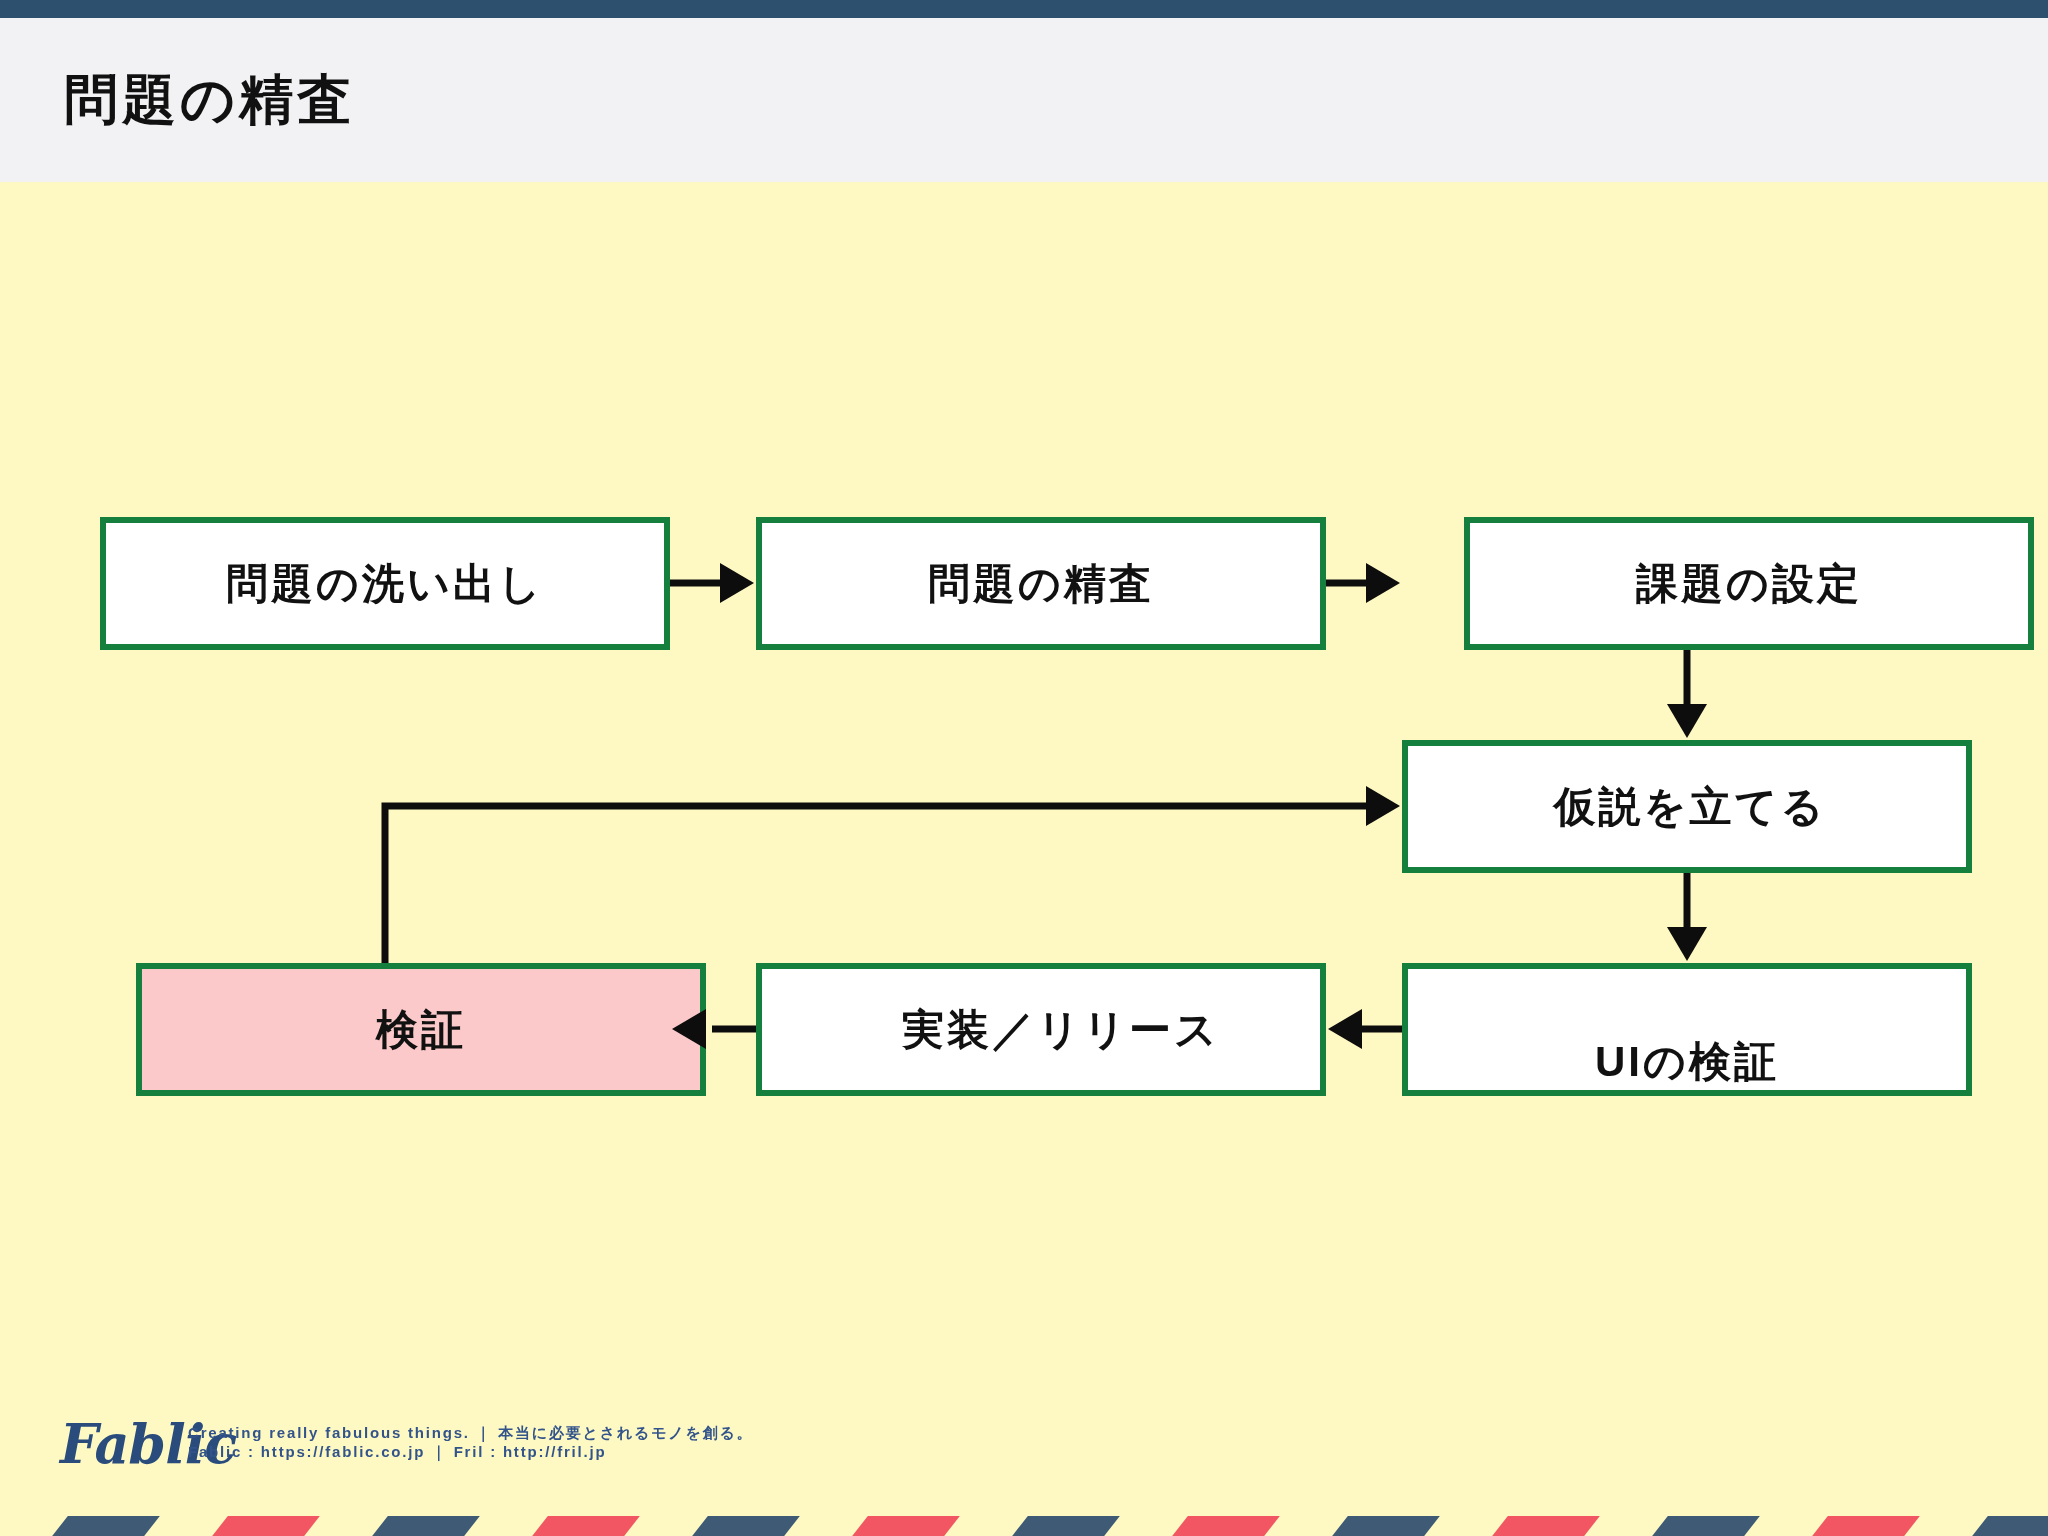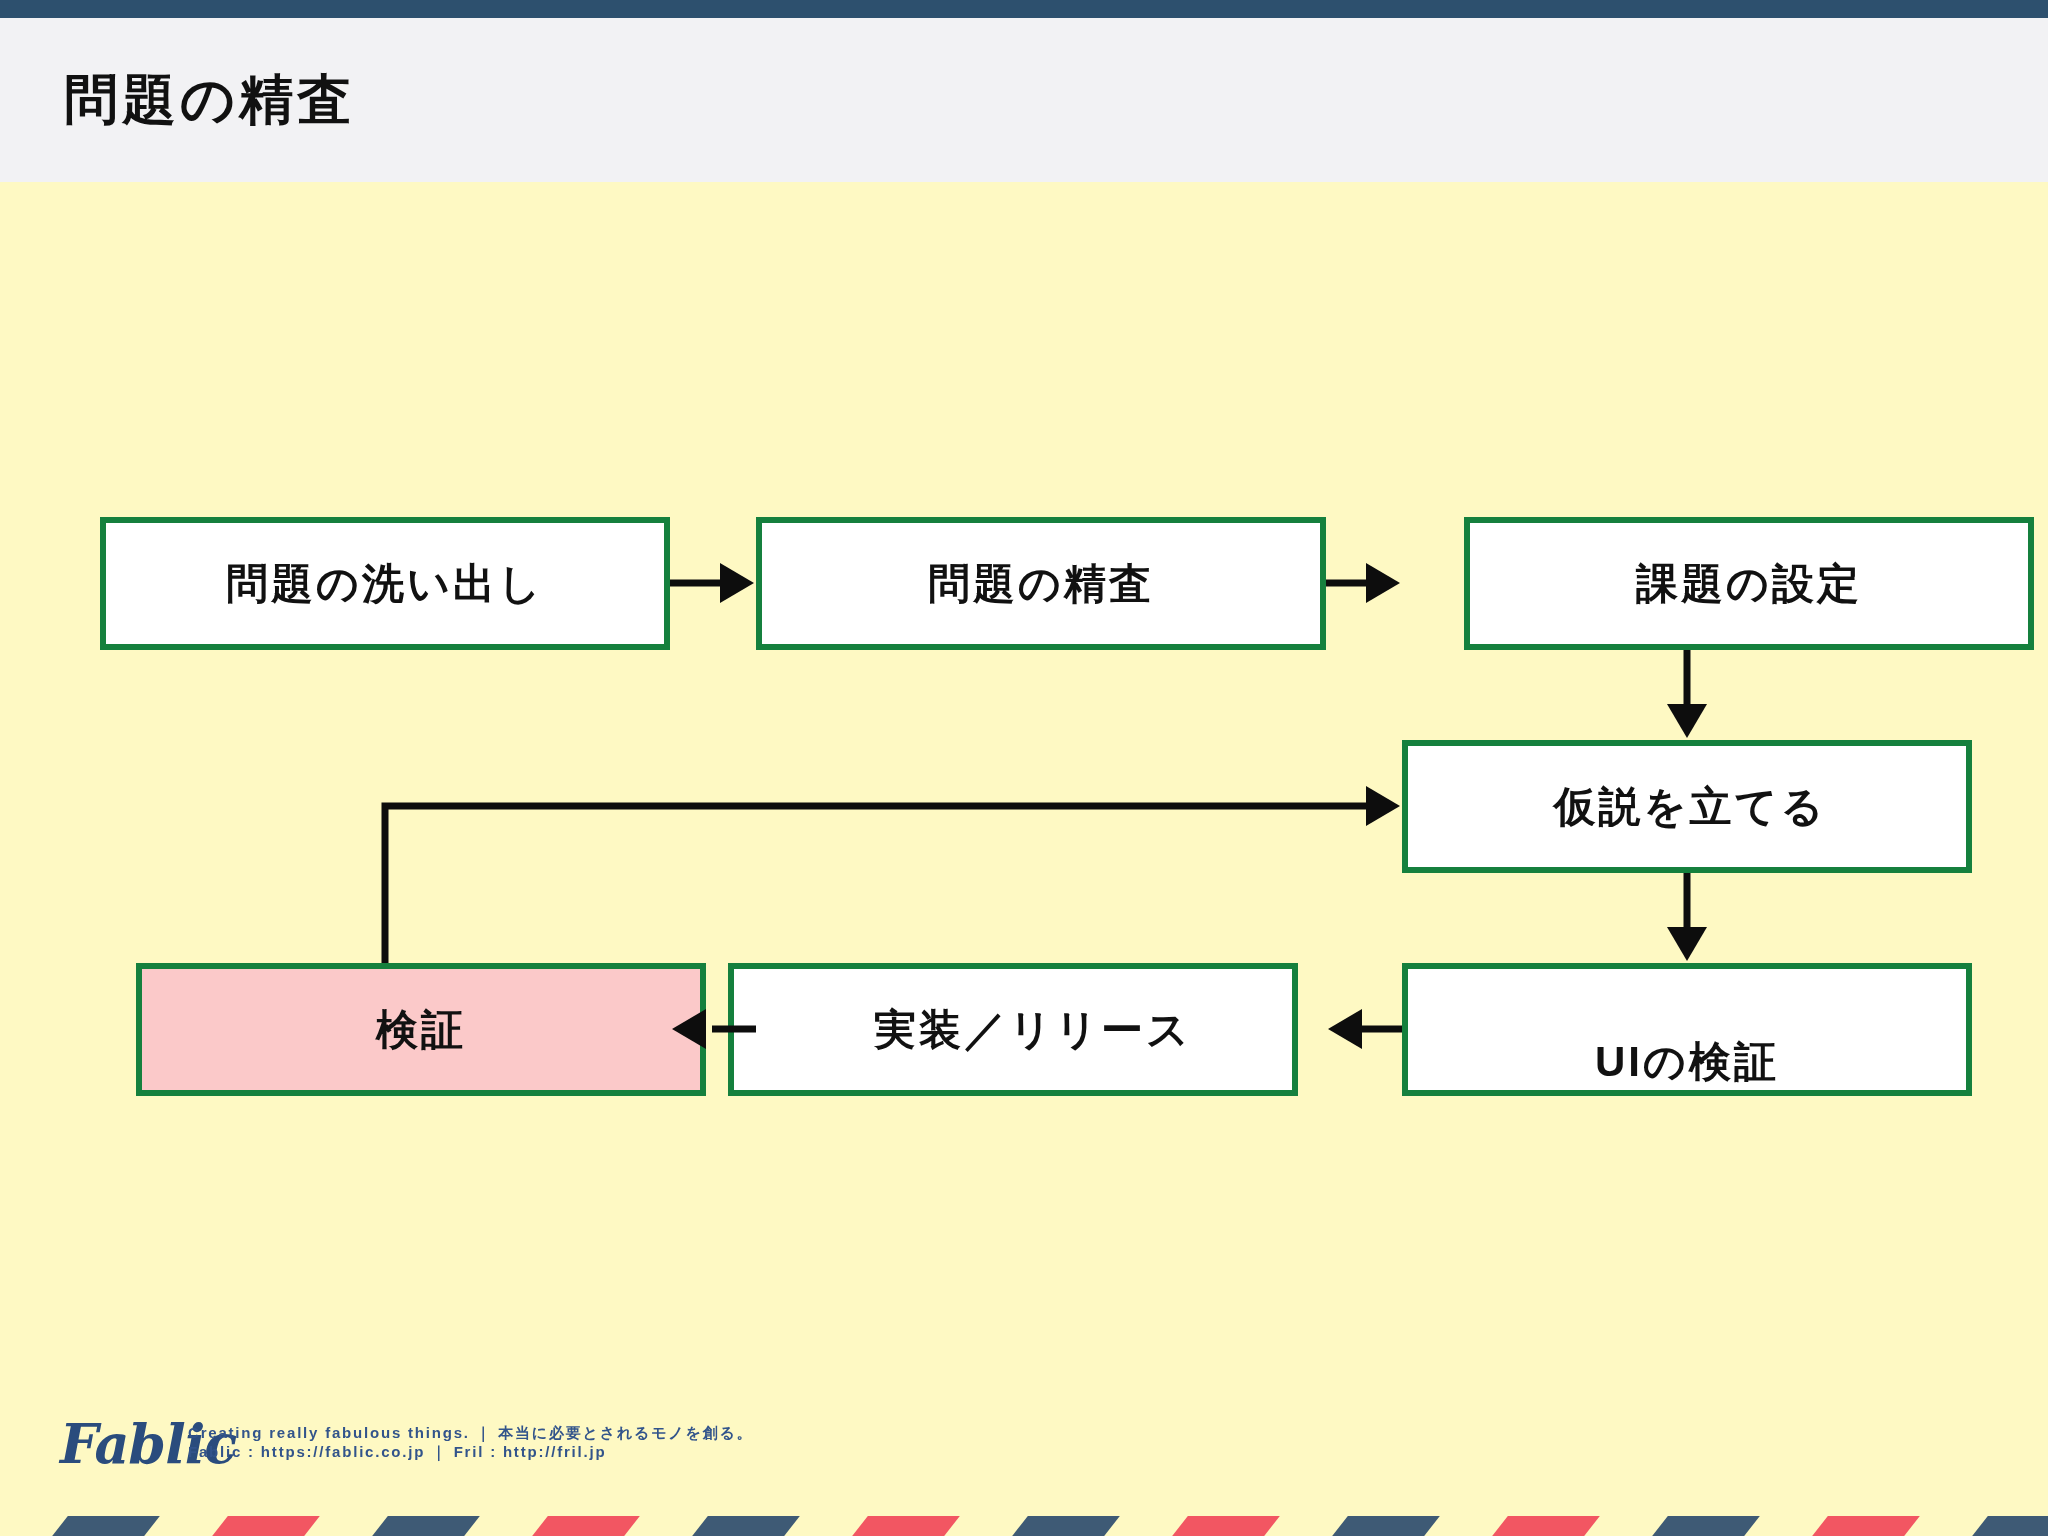--- a/index.html
+++ b/index.html
@@ -36,21 +36,21 @@
     display: flex; align-items: center; justify-content: center;
     font-size: 42px; font-weight: bold; color: #111111;
     letter-spacing: 3px;
   }
   .flow-node.highlight { background: #fbc9c9; margin-left: 36px; }
   .n1 { left: 100px;  top: 517px; }
   .n2 { left: 756px;  top: 517px; }
   .n3 { left: 1464px; top: 517px; }
   .n4 { left: 1402px; top: 740px; padding-left: 6px; }
   .n5 { left: 1402px; top: 963px; align-items: flex-end; }
-  .n6 { left: 728px;  top: 963px; padding-left: 40px; }
+  .n6 { left: 756px;  top: 963px; padding-left: 40px; }
   .n7 { left: 100px;  top: 963px; }
   svg.arrows {
     position: absolute; left:0; top:0;
     pointer-events: none;
   }
   .footer-logo {
     position: absolute; left: 60px; top: 1412px;
     font-family: "DejaVu Serif", serif;
     font-style: italic; font-weight: bold;
     font-size: 54px; color: #2a4c7d;

